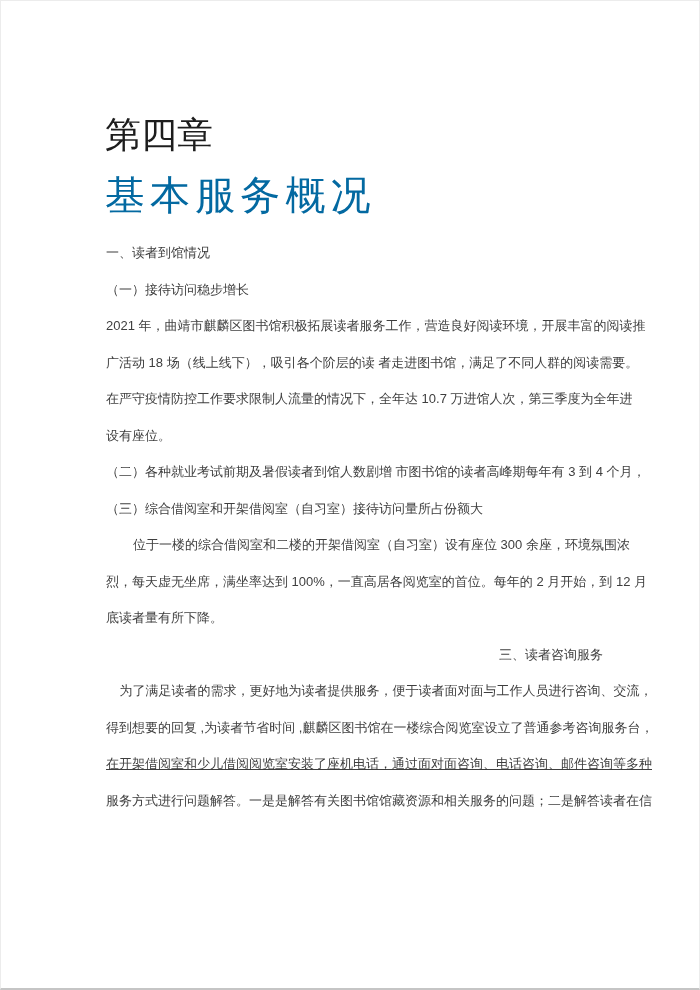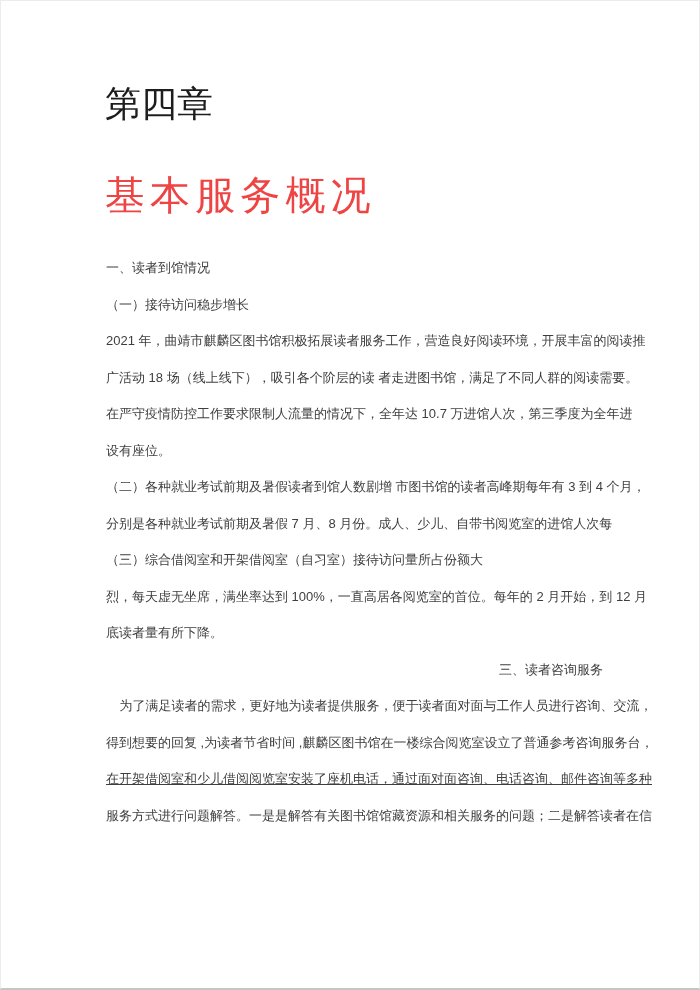--- a/index.html
+++ b/index.html
@@ -14,42 +14,42 @@
     box-sizing: border-box;
     background: #ffffff;
     border: 1px solid #ececec;
     border-bottom: 2px solid #c5c5c5;
     font-family: "Liberation Sans", sans-serif;
     overflow: hidden;
   }
   .chapter-title {
     position: absolute;
     left: 104px;
-    top: 85px;
+    top: 116px;
     font-size: 36px;
     line-height: 1;
     font-weight: 500;
     color: #1d1d1d;
     white-space: nowrap;
   }
   .chapter-subtitle {
     position: absolute;
     left: 104px;
     top: 174px;
     font-size: 40px;
     line-height: 1;
     font-weight: 500;
-    color: #ef4444;
+    color: #0369a1;
     white-space: nowrap;
     word-spacing: -6px;
   }
   .body-text {
     position: absolute;
     left: 105px;
-    top: 249px;
+    top: 234px;
     width: 497px;
     font-size: 13px;
     color: #3e3e3e;
   }
   .line {
     height: 36.5px;
     line-height: 36.5px;
     white-space: nowrap;
   }
 </style>
@@ -60,22 +60,22 @@
   <div class="chapter-title">第四章</div>
   <div class="chapter-subtitle">基 本 服 务 概 况</div>
   <div class="body-text">
       <div class="line" style="padding-left: 0px;">一、读者到馆情况</div>
       <div class="line" style="padding-left: 0px;">（一）接待访问稳步增长</div>
       <div class="line" style="padding-left: 0px;">2021 年，曲靖市麒麟区图书馆积极拓展读者服务工作，营造良好阅读环境，开展丰富的阅读推</div>
       <div class="line" style="padding-left: 0px;">广活动 18 场（线上线下），吸引各个阶层的读 者走进图书馆，满足了不同人群的阅读需要。</div>
       <div class="line" style="padding-left: 0px;">在严守疫情防控工作要求限制人流量的情况下，全年达 10.7 万进馆人次，第三季度为全年进</div>
       <div class="line" style="padding-left: 0px;">设有座位。</div>
       <div class="line" style="padding-left: 0px;">（二）各种就业考试前期及暑假读者到馆人数剧增 市图书馆的读者高峰期每年有 3 到 4 个月，</div>
-      <div class="line" style="padding-left: 0px;">分别是各种就业考试前期及暑假 7 月、8 月份。成人、少儿、自带书阅览室的进馆人次每</div>
       <div class="line" style="padding-left: 0px;">（三）综合借阅室和开架借阅室（自习室）接待访问量所占份额大</div>
+      <div class="line" style="padding-left: 27px;">位于一楼的综合借阅室和二楼的开架借阅室（自习室）设有座位 300 余座，环境氛围浓</div>
       <div class="line" style="padding-left: 0px;">烈，每天虚无坐席，满坐率达到 100%，一直高居各阅览室的首位。每年的 2 月开始，到 12 月</div>
       <div class="line" style="padding-left: 0px;">底读者量有所下降。</div>
       <div class="line" style="padding-left: 0px; text-align: right;">三、读者咨询服务</div>
       <div class="line" style="padding-left: 13.5px;">为了满足读者的需求，更好地为读者提供服务，便于读者面对面与工作人员进行咨询、交流，</div>
       <div class="line" style="padding-left: 0px;">得到想要的回复 ,为读者节省时间 ,麒麟区图书馆在一楼综合阅览室设立了普通参考咨询服务台，</div>
       <div class="line" style="padding-left: 0px; text-decoration: underline;">在开架借阅室和少儿借阅阅览室安装了座机电话，通过面对面咨询、电话咨询、邮件咨询等多种</div>
       <div class="line" style="padding-left: 0px;">服务方式进行问题解答。一是是解答有关图书馆馆藏资源和相关服务的问题；二是解答读者在信</div>
     </div>
 </div>
 

